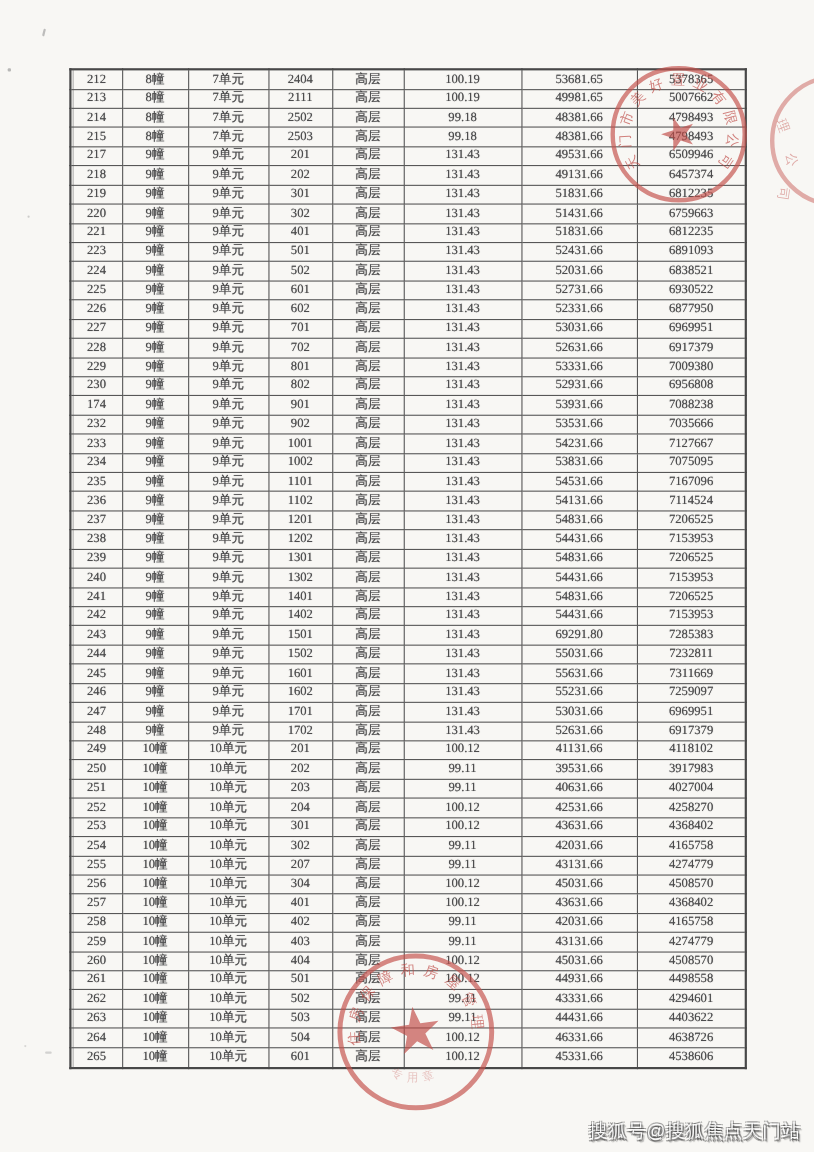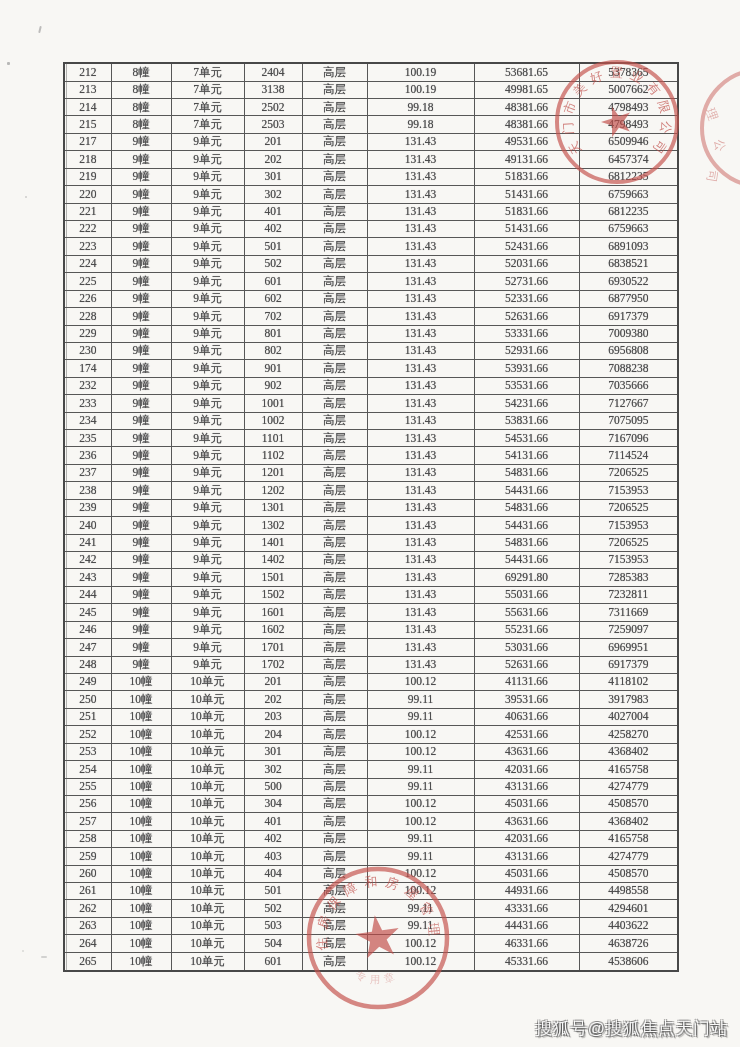--- a/index.html
+++ b/index.html
@@ -72,21 +72,21 @@
           <td>2404</td>
           <td>高层</td>
           <td>100.19</td>
           <td>53681.65</td>
           <td>5378365</td>
         </tr>
         <tr>
           <td>213</td>
           <td>8幢</td>
           <td>7单元</td>
-          <td>3138</td>
+          <td>2111</td>
           <td>高层</td>
           <td>100.19</td>
           <td>49981.65</td>
           <td>5007662</td>
         </tr>
         <tr>
           <td>214</td>
           <td>8幢</td>
           <td>7单元</td>
           <td>2502</td>
@@ -149,30 +149,20 @@
           <td>221</td>
           <td>9幢</td>
           <td>9单元</td>
           <td>401</td>
           <td>高层</td>
           <td>131.43</td>
           <td>51831.66</td>
           <td>6812235</td>
         </tr>
         <tr>
-          <td>222</td>
-          <td>9幢</td>
-          <td>9单元</td>
-          <td>402</td>
-          <td>高层</td>
-          <td>131.43</td>
-          <td>51431.66</td>
-          <td>6759663</td>
-        </tr>
-        <tr>
           <td>223</td>
           <td>9幢</td>
           <td>9单元</td>
           <td>501</td>
           <td>高层</td>
           <td>131.43</td>
           <td>52431.66</td>
           <td>6891093</td>
         </tr>
         <tr>
@@ -199,20 +189,30 @@
           <td>226</td>
           <td>9幢</td>
           <td>9单元</td>
           <td>602</td>
           <td>高层</td>
           <td>131.43</td>
           <td>52331.66</td>
           <td>6877950</td>
         </tr>
         <tr>
+          <td>227</td>
+          <td>9幢</td>
+          <td>9单元</td>
+          <td>701</td>
+          <td>高层</td>
+          <td>131.43</td>
+          <td>53031.66</td>
+          <td>6969951</td>
+        </tr>
+        <tr>
           <td>228</td>
           <td>9幢</td>
           <td>9单元</td>
           <td>702</td>
           <td>高层</td>
           <td>131.43</td>
           <td>52631.66</td>
           <td>6917379</td>
         </tr>
         <tr>
@@ -472,21 +472,21 @@
           <td>302</td>
           <td>高层</td>
           <td>99.11</td>
           <td>42031.66</td>
           <td>4165758</td>
         </tr>
         <tr>
           <td>255</td>
           <td>10幢</td>
           <td>10单元</td>
-          <td>500</td>
+          <td>207</td>
           <td>高层</td>
           <td>99.11</td>
           <td>43131.66</td>
           <td>4274779</td>
         </tr>
         <tr>
           <td>256</td>
           <td>10幢</td>
           <td>10单元</td>
           <td>304</td>

